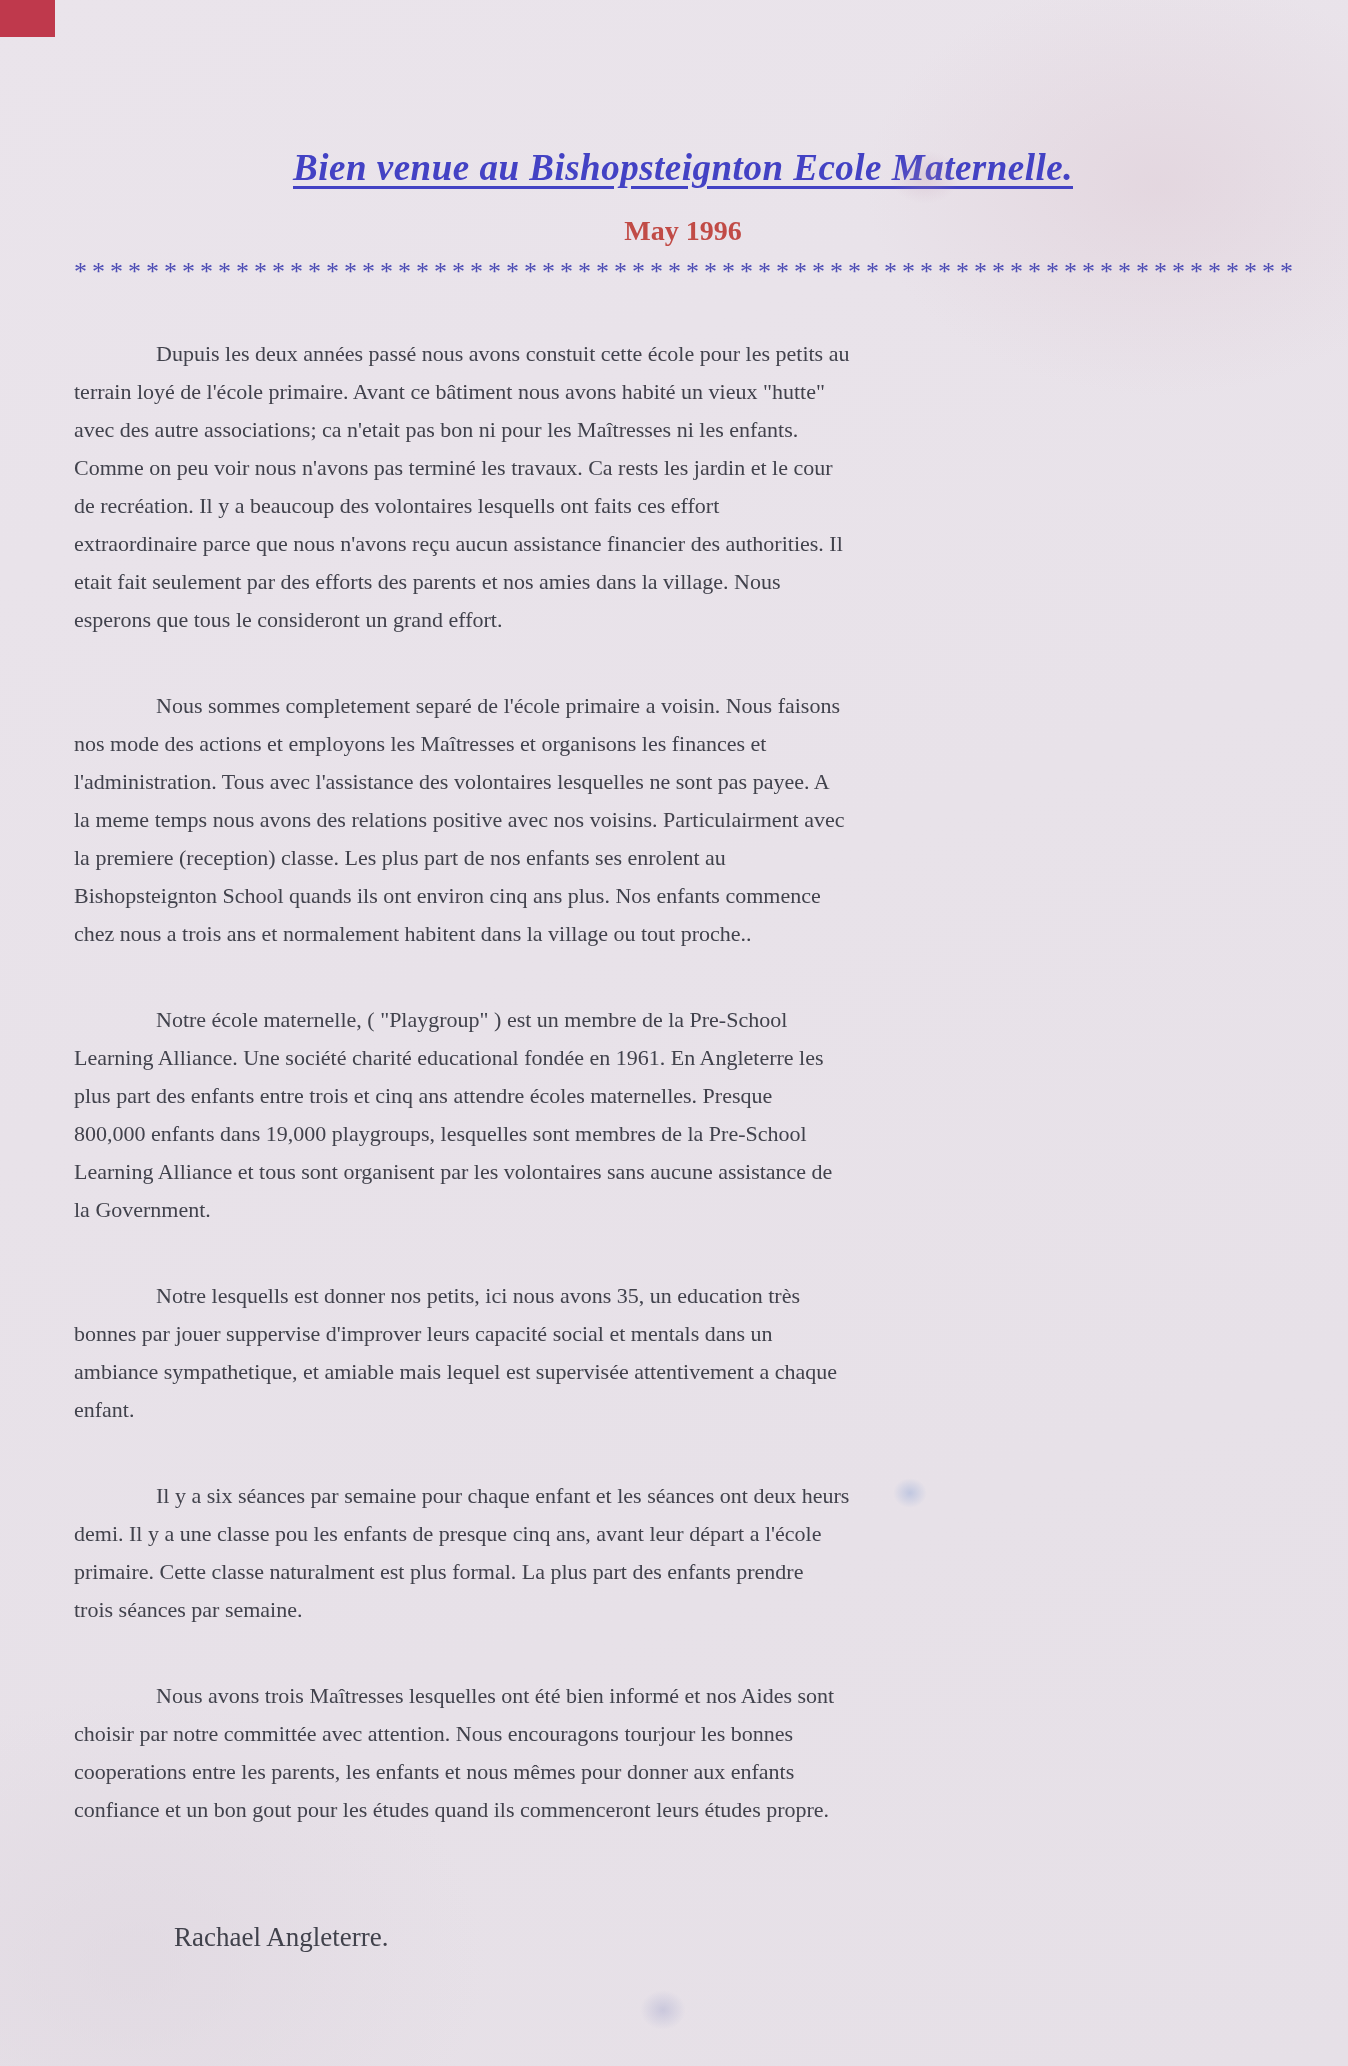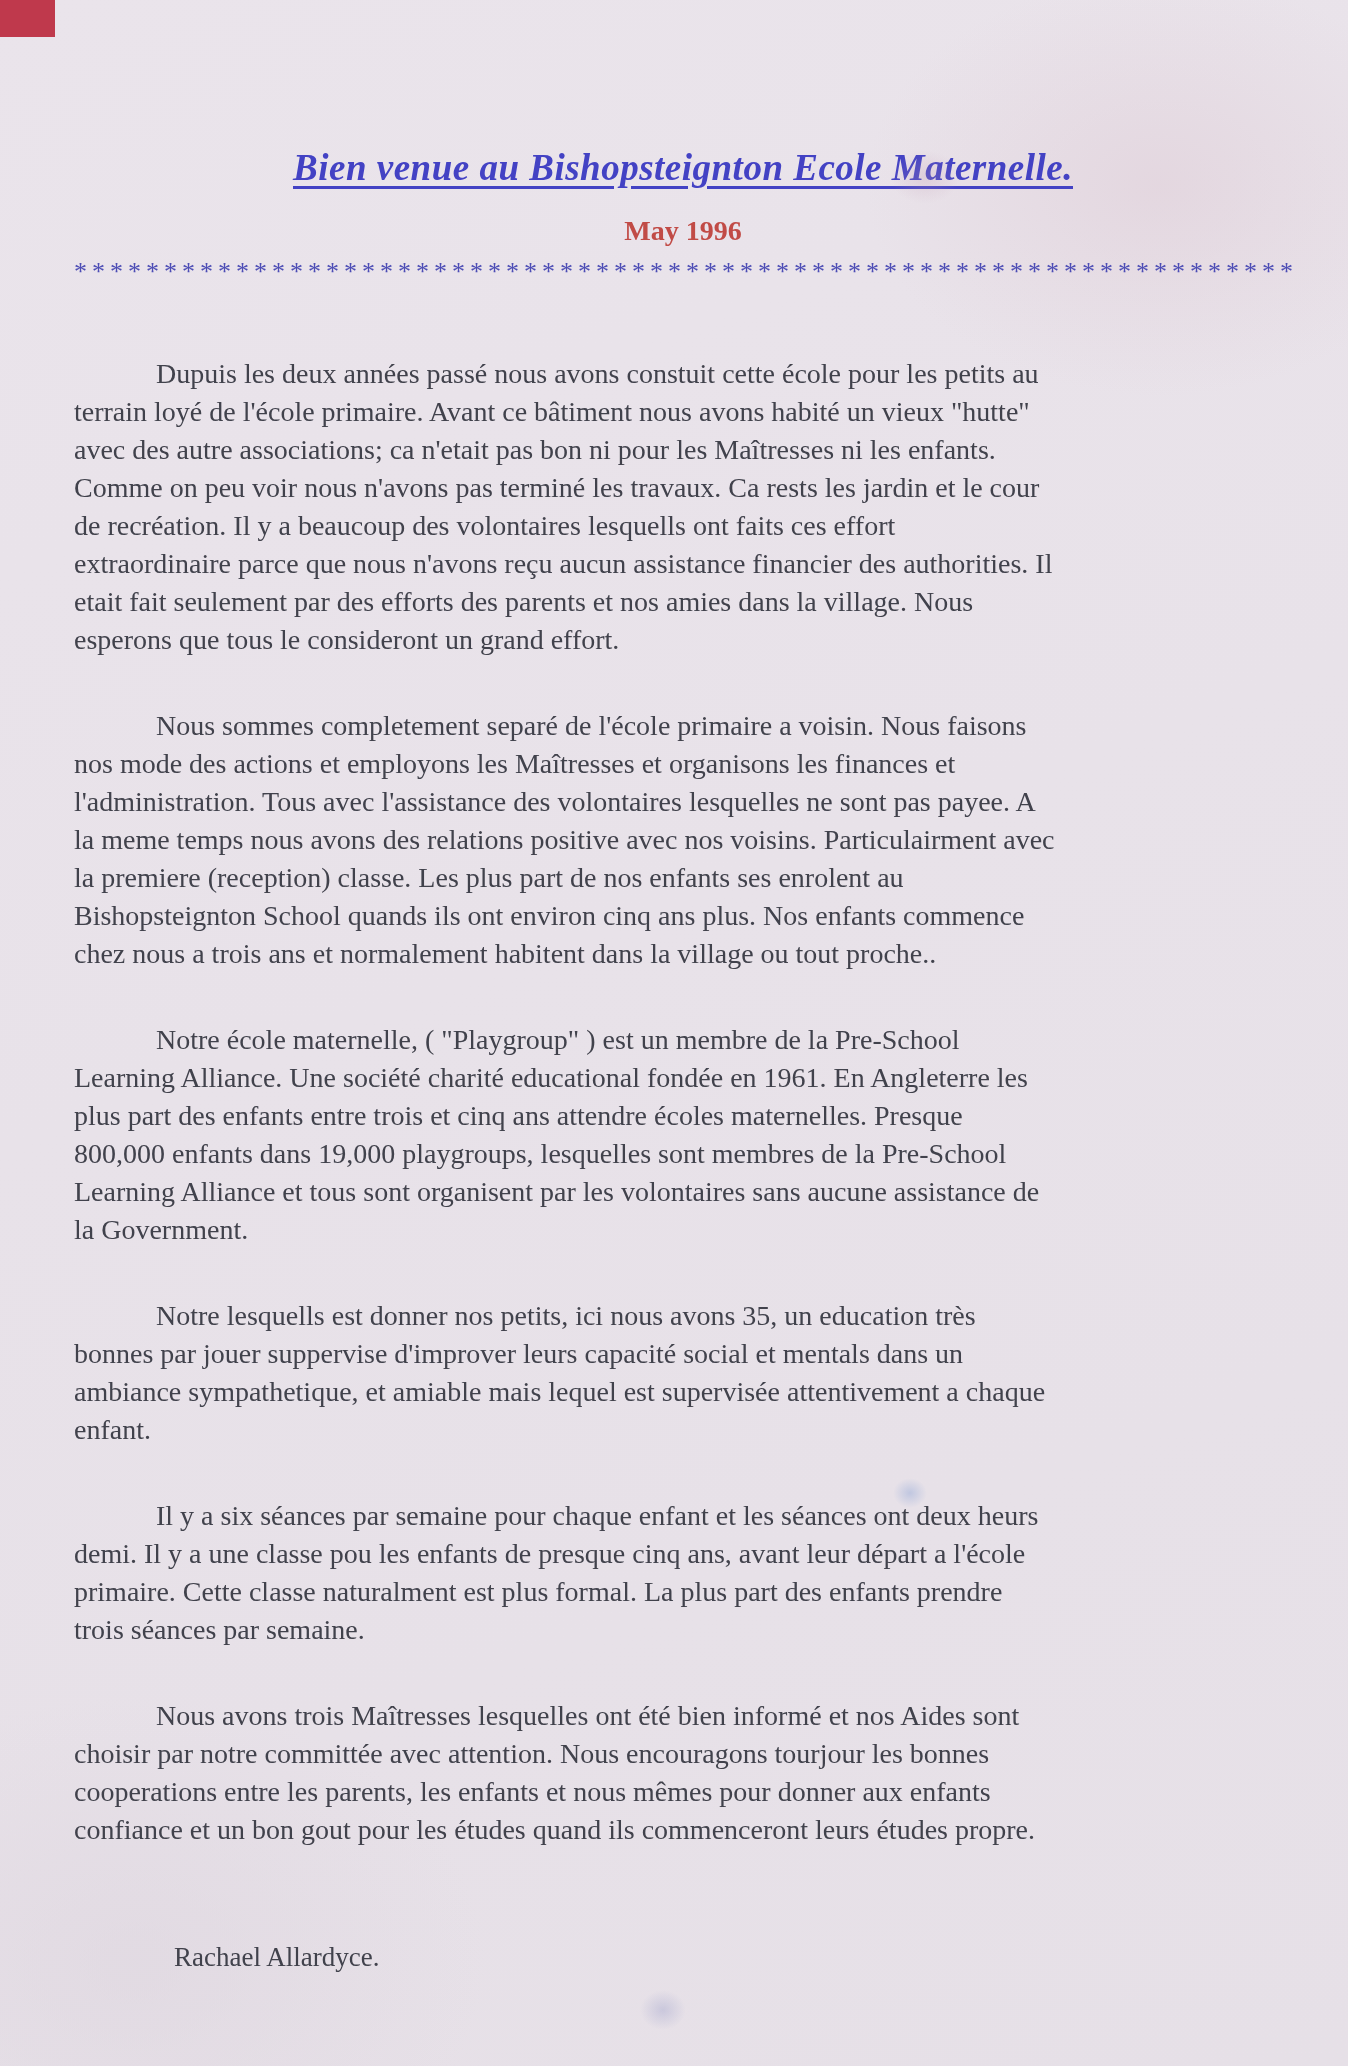--- a/index.html
+++ b/index.html
@@ -52,21 +52,21 @@
   }
   .stars {
     text-align: center;
     margin-top: 10px;
     font-size: 26px;
     color: #4d4db5;
     letter-spacing: 5px;
     white-space: nowrap;
     overflow: hidden;
   }
-  .body-block { margin-top: 68px; font-size: 28px; line-height: 38px; }
+  .body-block { margin-top: 48px; font-size: 22px; line-height: 38px; }
   .para {
     white-space: pre-line;
     text-indent: 82px;
     margin: 0 0 48px 0;
   }
   .signature {
     margin: 2px 0 0 100px;
     font-size: 27px;
     line-height: 40px;
     white-space: pre-line;
@@ -120,17 +120,17 @@
 demi. Il y a une classe pou les enfants de presque cinq ans, avant leur départ a l'école
 primaire. Cette classe naturalment est plus formal. La plus part des enfants prendre
 trois séances par semaine.</p>
       <p class="para">Nous avons trois Maîtresses lesquelles ont été bien informé et nos Aides sont
 choisir par notre committée avec attention. Nous encouragons tourjour les bonnes
 cooperations entre les parents, les enfants et nous mêmes pour donner aux enfants
 confiance et un bon gout pour les études quand ils commenceront leurs études propre.</p>
     </div>
 
     <div class="signature">
-      <div>Rachael Allardyce.</div>
+      <div>Rachael Angleterre.</div>
     </div>
 
   </div>
 </div>
 
 </body></html>

